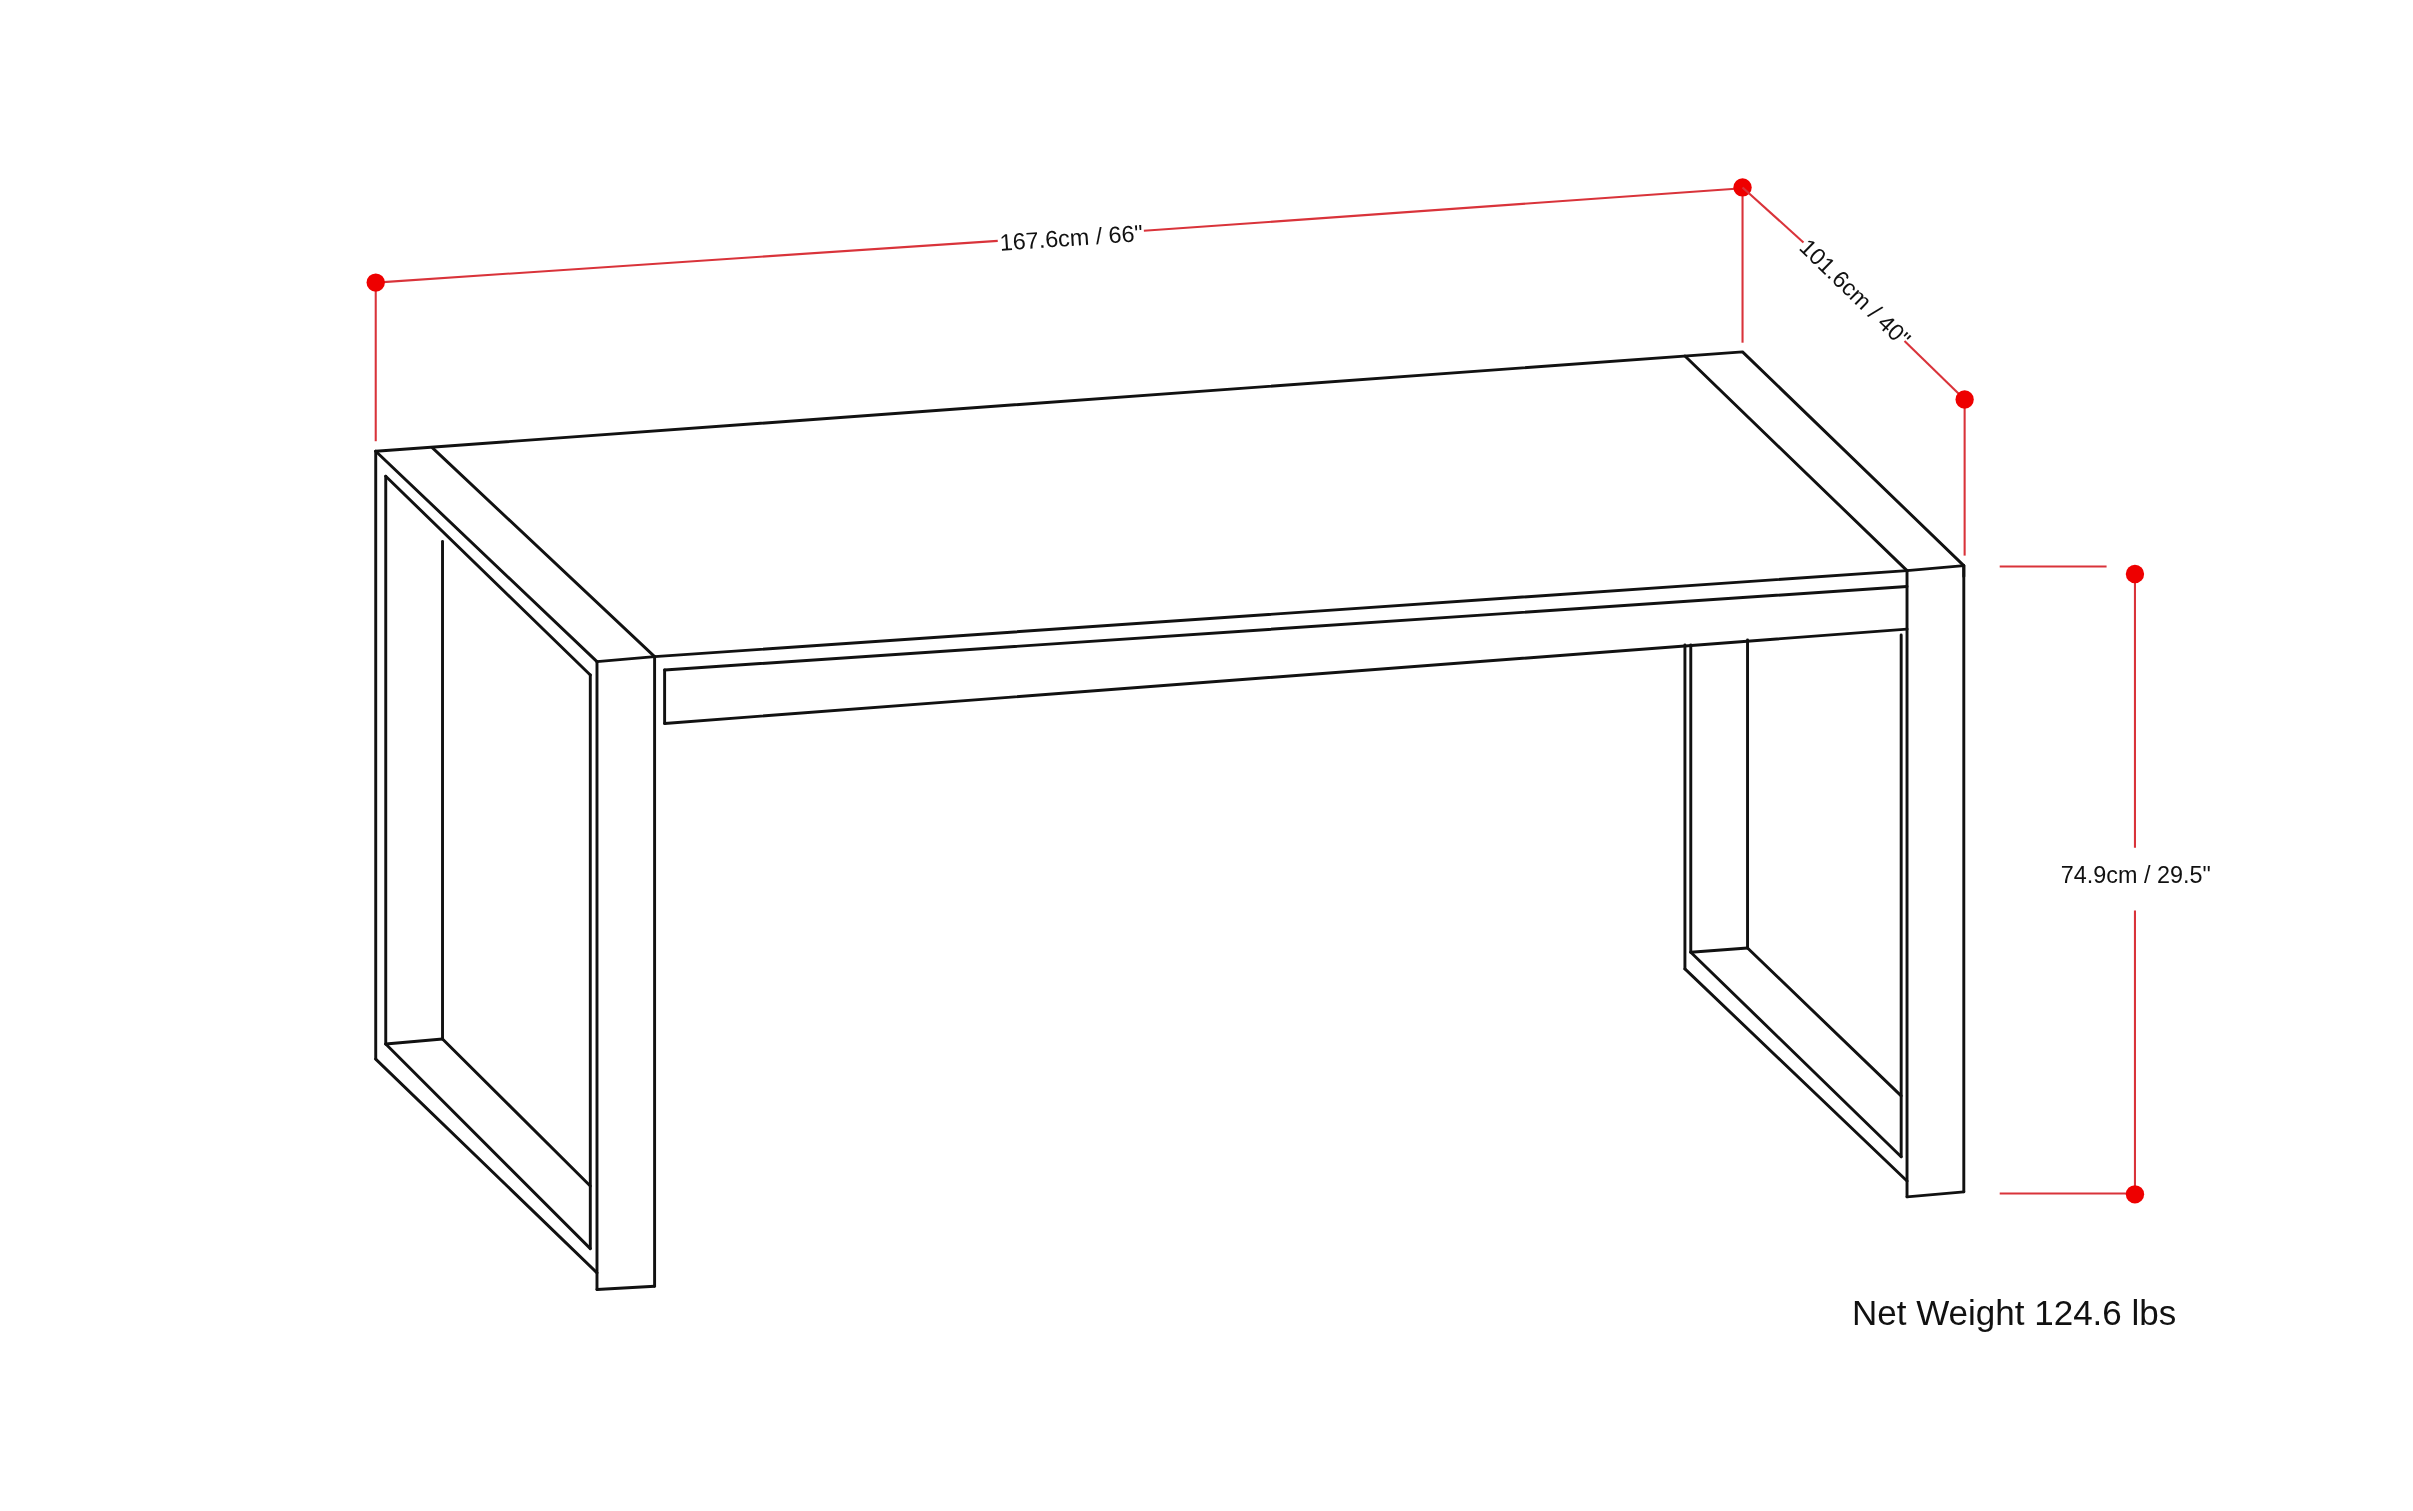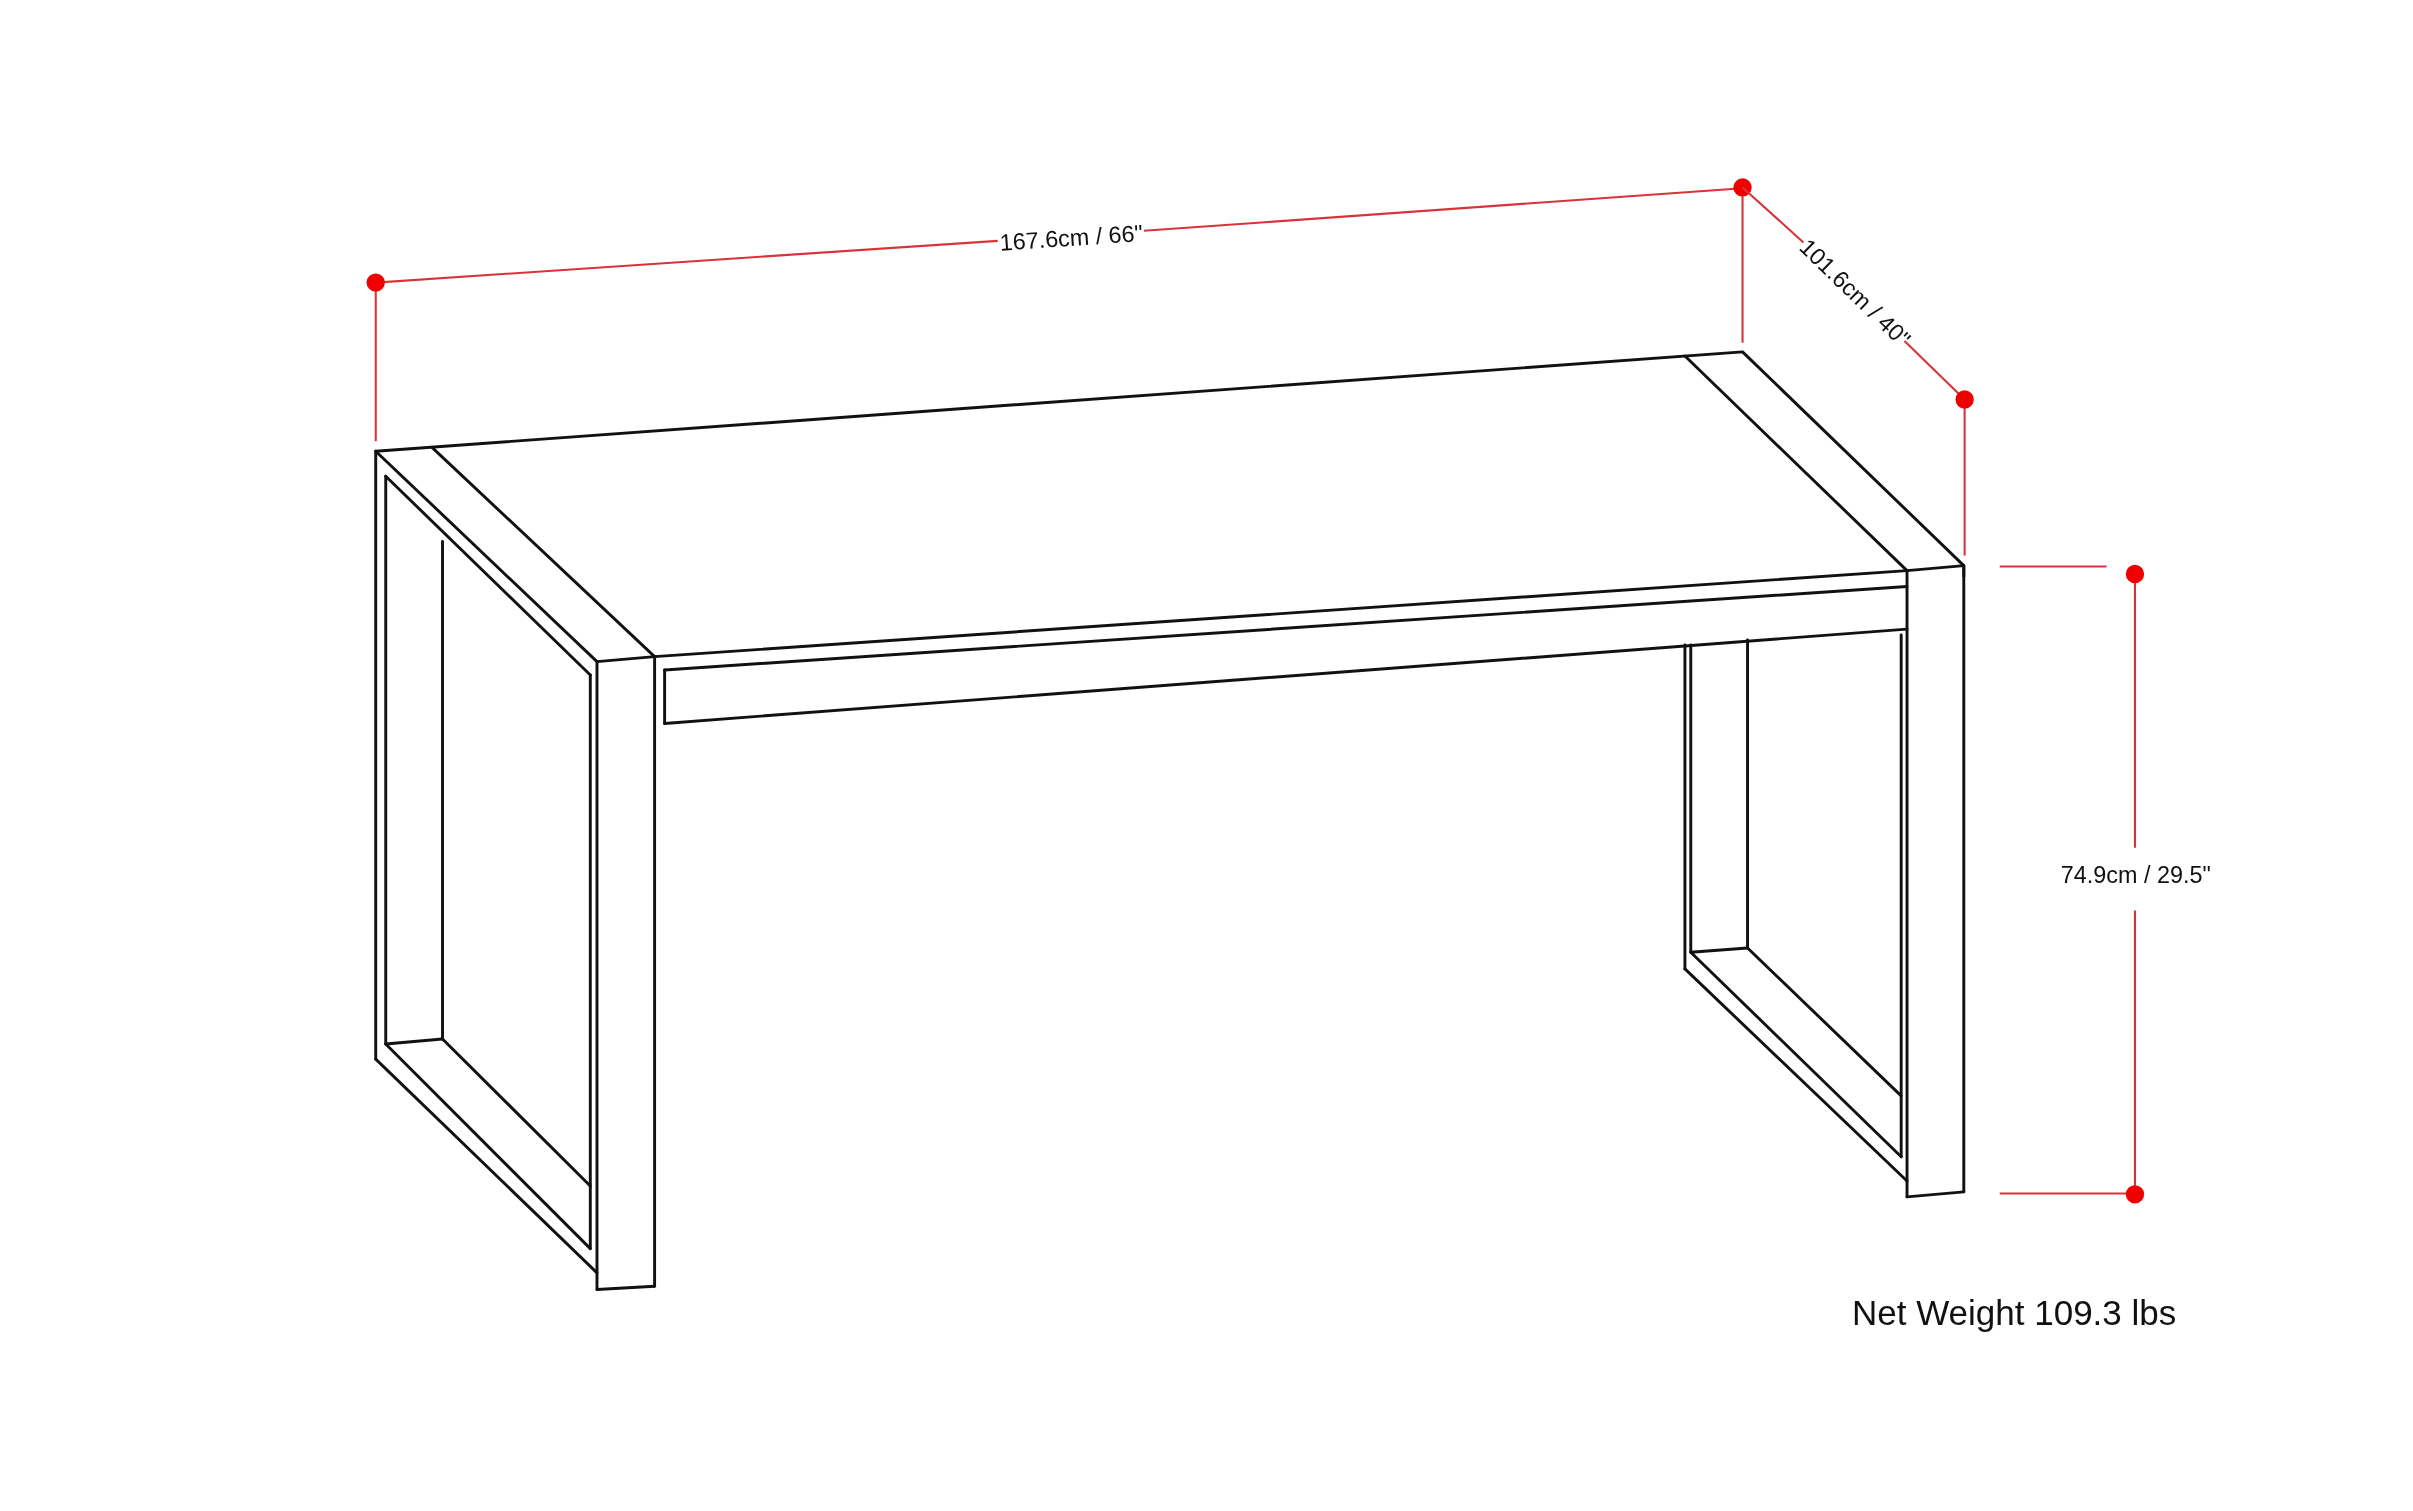--- a/index.html
+++ b/index.html
@@ -94,14 +94,14 @@
     <line class="dim" x1="2395" y1="678" x2="2523" y2="678"></line>
     <line class="dim" x1="2395" y1="1429" x2="2557" y2="1429"></line>
     <line class="dim" x1="2557" y1="688" x2="2557" y2="1015"></line>
     <line class="dim" x1="2557" y1="1090" x2="2557" y2="1429"></line>
     <circle class="dot" cx="2557" cy="687" r="11"></circle>
     <circle class="dot" cx="2557" cy="1430" r="11"></circle>
     <text class="lbl" x="2558" y="1057" font-size="28" text-anchor="middle">74.9cm / 29.5"</text>
   </g>
 </svg>
 
-<div class="weight">Net Weight 109.3 lbs</div>
+<div class="weight">Net Weight 124.6 lbs</div>
 
 
 </body></html>

